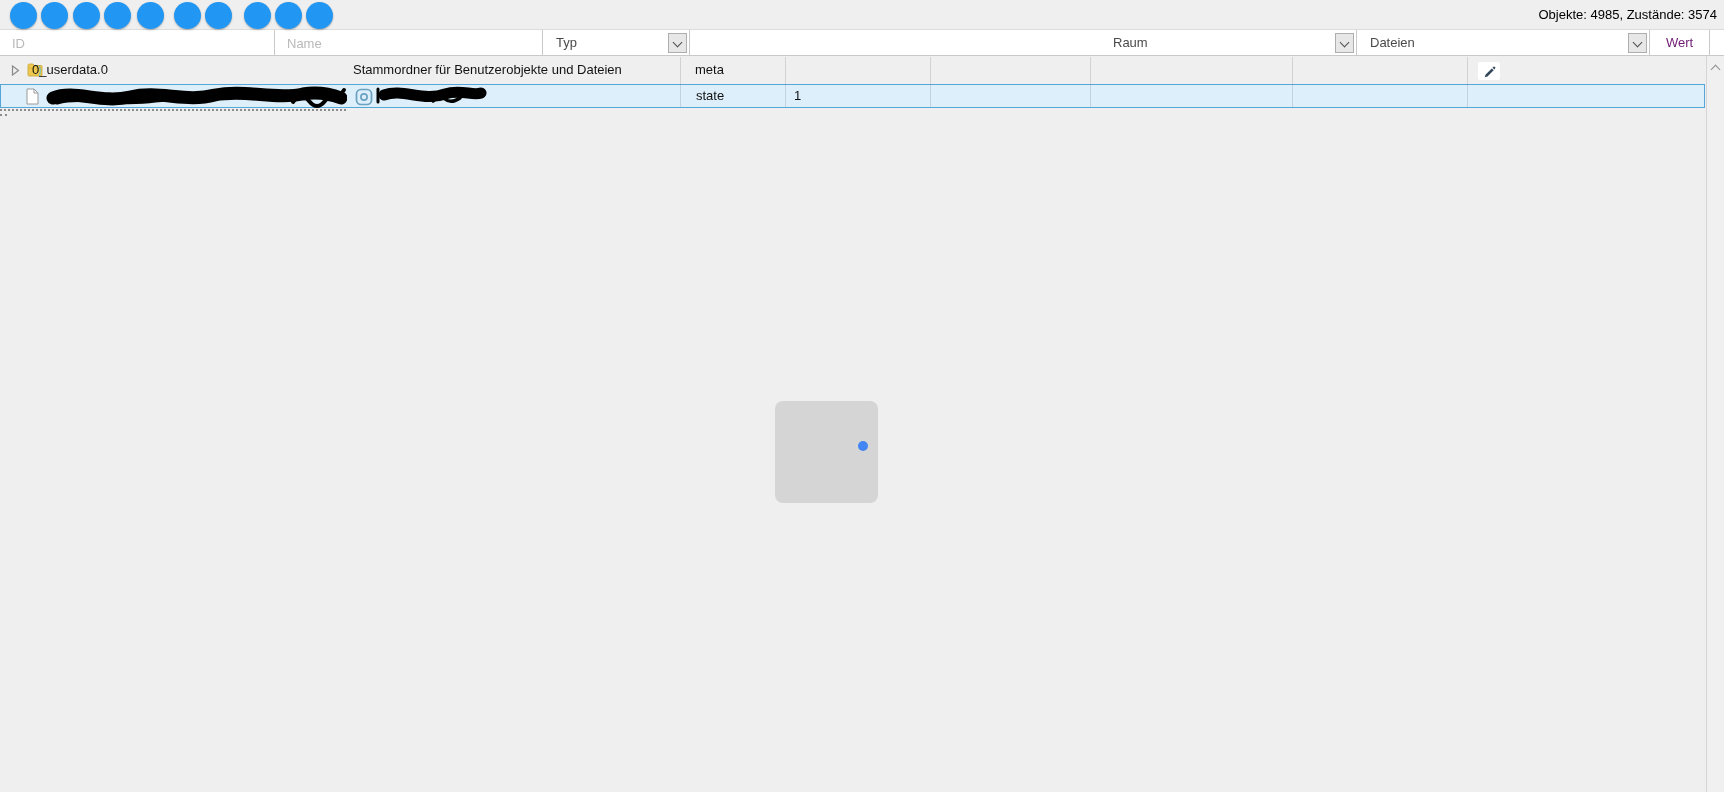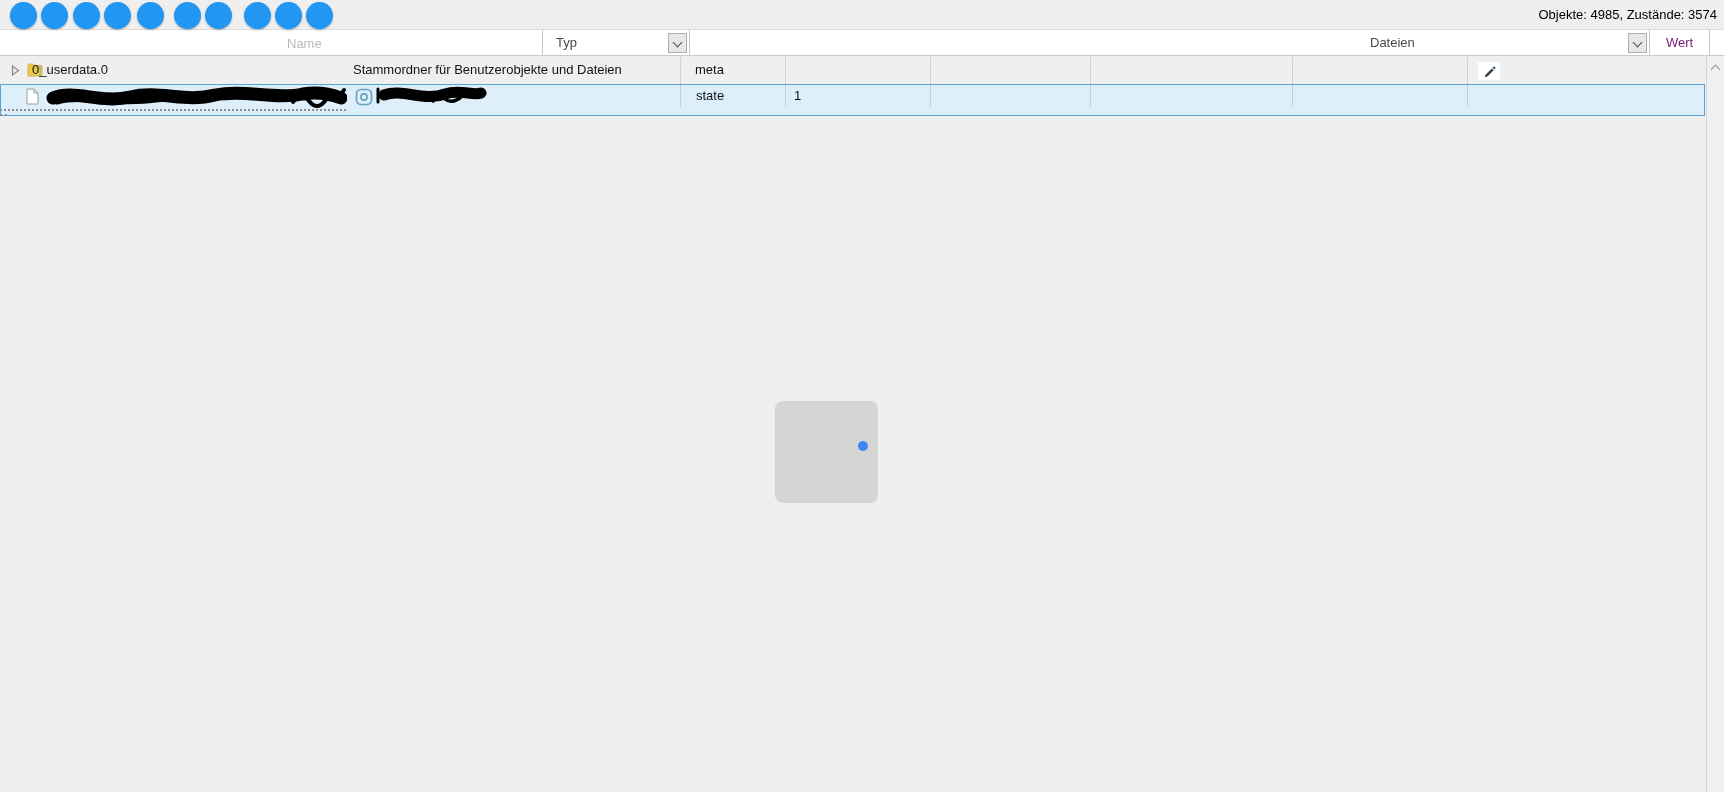--- a/index.html
+++ b/index.html
@@ -22,21 +22,21 @@
   .fcell input::placeholder { color:#b9b9b9; opacity:1; }
   .sel-text { position:absolute; left:13px; top:5px; color:#4a4a4a; }
   .sel-btn { position:absolute; right:2px; top:3px; width:19px; height:20px; background:#e7e7e7;
              border:1px solid #aeaeae; cursor:pointer; }
   .chev-down { position:absolute; left:5px; top:5px; width:7px; height:7px;
                border-right:1.6px solid #4f4f4f; border-bottom:1.6px solid #4f4f4f; transform:rotate(45deg); }
   .wert-label { position:absolute; left:0; top:5px; width:100%; text-align:center; color:#701a75; }
 
   
   .row1 { position:absolute; left:0; top:56px; width:1706px; height:28px; background:#efefef; }
-  .row2 { position:absolute; left:0; top:84px; width:1705px; height:32px;
+  .row2 { position:absolute; left:0; top:84px; width:1705px; height:24px;
           background:#dcEFfa; background:#dceffa; border:1px solid #56a5d8; }
   .gridline { position:absolute; top:57px; height:50px; width:1px; background:rgba(110,110,110,0.22); z-index:3; }
   .cellText { position:absolute; top:0; line-height:28px; white-space:nowrap; color:#121212; }
   .row2 .cellText { line-height:22px; }
 
   .expand-chevron { position:absolute; left:11px; top:9px; width:9px; height:11px; cursor:pointer; }
   .icon-slot { position:absolute; }
   .pencil-btn { position:absolute; left:1478px; top:62px; width:22px; height:18px; background:#ffffff;
                 border-radius:2px; cursor:pointer; z-index:4; }
   .pencil-btn svg { position:absolute; left:4px; top:2px; }
@@ -74,25 +74,34 @@
     <div class="tb-circle" style="left:174px"></div>
     <div class="tb-circle" style="left:205px"></div>
     <div class="tb-circle" style="left:244px"></div>
     <div class="tb-circle" style="left:275px"></div>
     <div class="tb-circle" style="left:306px"></div>
   </div>
 
   <div class="status">Objekte: 4985, Zustände: 3574</div>
 
   <div class="filter-row">
+    <div class="fcell" style="left:0;width:275px">
+      <input placeholder="ID" style="">
+    </div>
     <div class="fcell" style="left:275px;width:268px">
       <input placeholder="Name" style="">
     </div>
     <div class="fcell" style="left:543px;width:147px">
       <span class="sel-text">Typ</span>
+      <span class="sel-btn">
+          <i class="chev-down"></i>
+        </span>
+    </div>
+    <div class="fcell" style="left:1100px;width:257px">
+      <span class="sel-text">Raum</span>
       <span class="sel-btn">
           <i class="chev-down"></i>
         </span>
     </div>
     <div class="fcell" style="left:1357px;width:293px">
       <span class="sel-text">Dateien</span>
       <span class="sel-btn">
           <i class="chev-down"></i>
         </span>
     </div>

